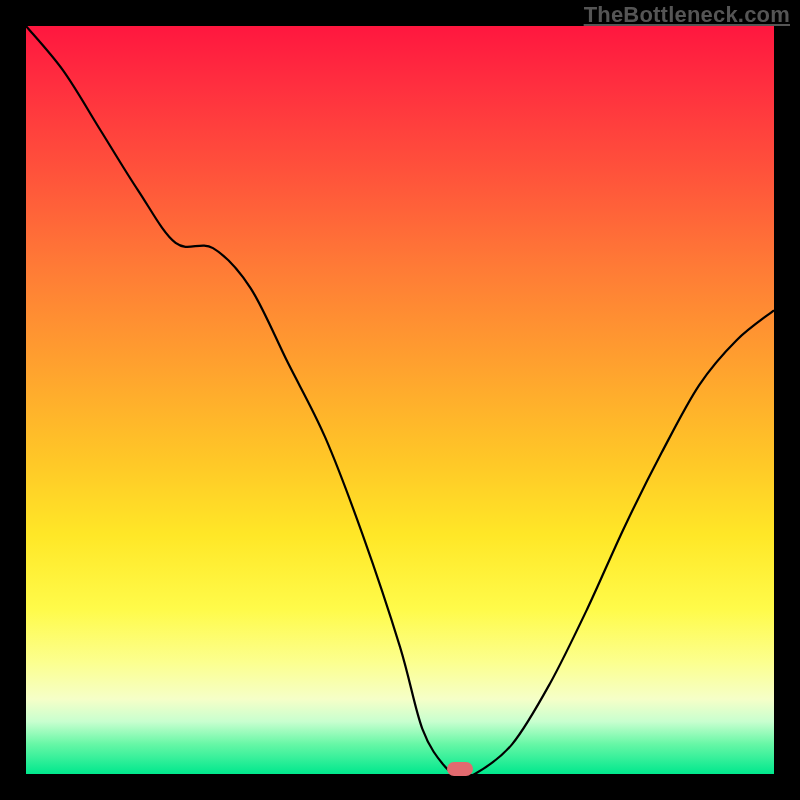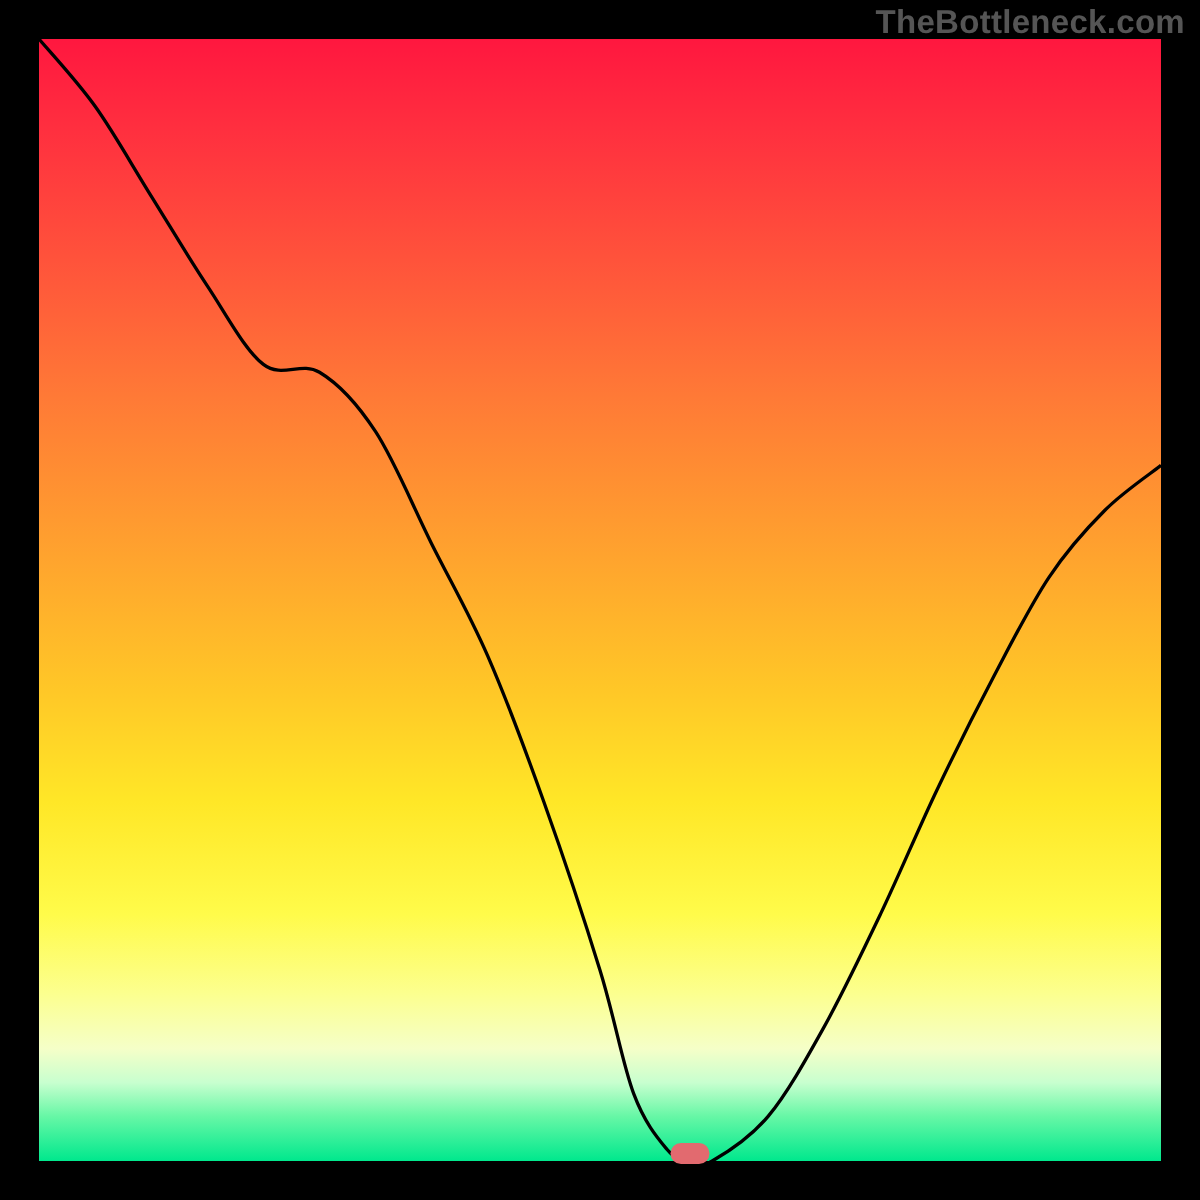--- a/index.html
+++ b/index.html
@@ -20,20 +20,21 @@
   .watermark {
     position: absolute;
     top: 2px;
     right: 10px;
     color: #555;
     font-size: 22px;
     font-weight: 600;
     letter-spacing: 0.2px;
     z-index: 20;
     user-select: none;
+    text-decoration: underline;
   }
   .plot-area {
     position: absolute;
     left: 26px;
     top: 26px;
     width: 748px;
     height: 748px;
   }
   .gradient {
     position: absolute;

